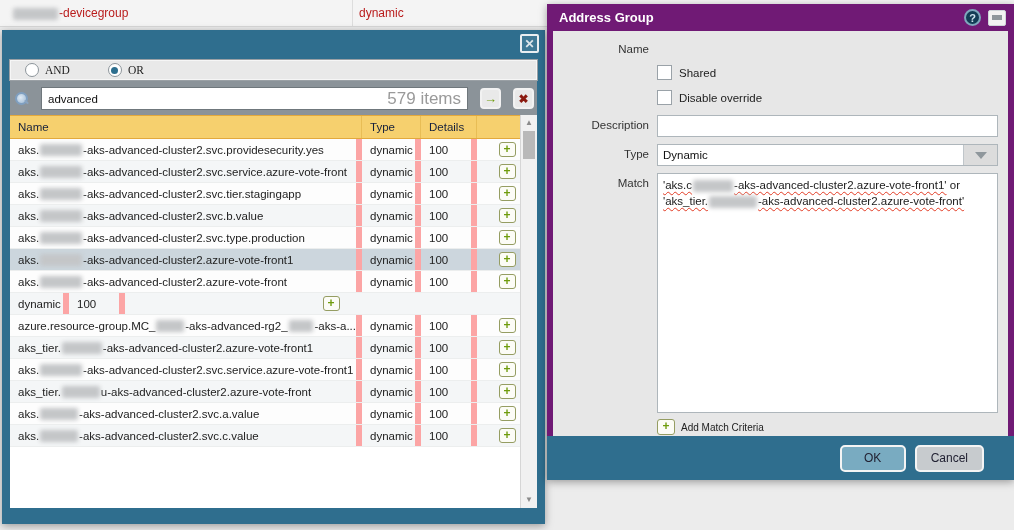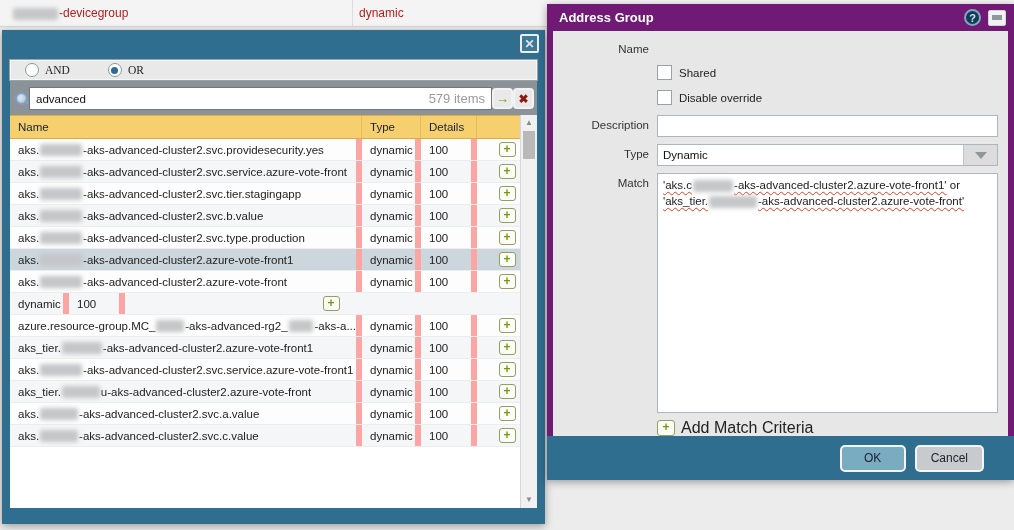--- a/index.html
+++ b/index.html
@@ -48,42 +48,42 @@
     height:20px; background:#e9e9e9; border:1px solid #f6f6f6; outline:1px solid #9aa0a5;
     display:flex; align-items:center; gap:38px; padding-left:14px; margin-bottom:2px;font-family:Liberation Serif, serif;
   }
   .op-item { display:flex; align-items:center; gap:6px; cursor:pointer; color:#222; font-size:11.5px; }
   .radio {
     width:14px; height:14px; border-radius:50%; background:#fff;
     border:1px solid #8d959b; display:inline-flex; align-items:center; justify-content:center;
   }
   .radio.on::after { content:""; width:7px; height:7px; border-radius:50%; background:#2d6e8e; }
   .search-row {
-    height:33px; display:flex; align-items:center; padding:0 3px 0 4px; gap:0;
+    height:33px; display:flex; align-items:center; padding:0 3px 0 4px; gap:12px;
   }
   .mag {
     width:15px; height:15px; position:relative; flex:0 0 auto;
   }
   .mag::before {
     content:""; position:absolute; left:1px; top:1px; width:9px; height:9px;
     border:2px solid #7f9fc0; border-radius:50%; background:radial-gradient(circle at 40% 40%, #dfeaf4, #9db8d2);
   }
   .mag::after {
     content:""; position:absolute; left:10px; top:10px; width:5px; height:2px;
     background:#8aa4c0; transform:rotate(45deg); border-radius:1px;
   }
   .search-field {
     flex:1; height:23px; background:#fff; border:1px solid #6f777c;
     display:flex; align-items:center; padding:0 6px;
   }
   .search-field input {
     border:none; outline:none; flex:1; font-family:"Liberation Sans",sans-serif;
     font-size:11.5px; color:#111; background:transparent;
   }
-  .items-count { color:#9a9a9a; font-size:13px; white-space:nowrap; }
+  .items-count { color:#9a9a9a; font-size:17px; white-space:nowrap; }
   .sq-btn {
     width:21px; height:21px; border:2px solid #f2f2f2; border-radius:4px;
     background:#e9e9e9; display:flex; align-items:center; justify-content:center;
     cursor:pointer; flex:0 0 auto; font-weight:bold;
   }
   .sq-btn.go { color:#6f9c0c; font-size:13px; }
   .sq-btn.clear { color:#8b1a10; font-size:12px; }
 
   
   .tbl { flex:1; background:#fff; position:relative; overflow:hidden; display:flex; flex-direction:column; }
@@ -158,21 +158,21 @@
     width:34px; height:100%; background:#dcdcdc; border-left:1px solid #c0c6ca;
     display:flex; align-items:center; justify-content:center;
   }
   .dd-arrow { width:0; height:0; border-left:6px solid transparent; border-right:6px solid transparent; border-top:7px solid #8f979c; }
   .match-box {
     width:100%; height:240px; background:#fff; border:1px solid #aeb6bb;
     padding:3px 5px; font-size:11.5px; color:#1a1a1a; line-height:16px; cursor:text;
   }
   .add-match { display:flex; align-items:center; gap:6px; margin:2px 0 8px 0; cursor:pointer; }
   .add-match .plus-btn { width:18px; height:16px; }
-  .add-match-label { color:#222; font-size:16px; }
+  .add-match-label { color:#222; font-size:10px; }
   .tags-select { height:32px; align-items:center; }
   .tags-select .dd-btn { background:transparent; border-left:none; }
   .ag-footer {
     height:44px; background:#2f6e8e; display:flex; align-items:center; justify-content:flex-end;
     gap:9px; padding-right:30px;
   }
   .btn {
     min-width:66px; height:27px; border:2px solid #f4f4f4; border-radius:5px;
     font-family:"Liberation Sans",sans-serif; font-size:12px; color:#223; cursor:pointer; padding:0 14px;
   }

